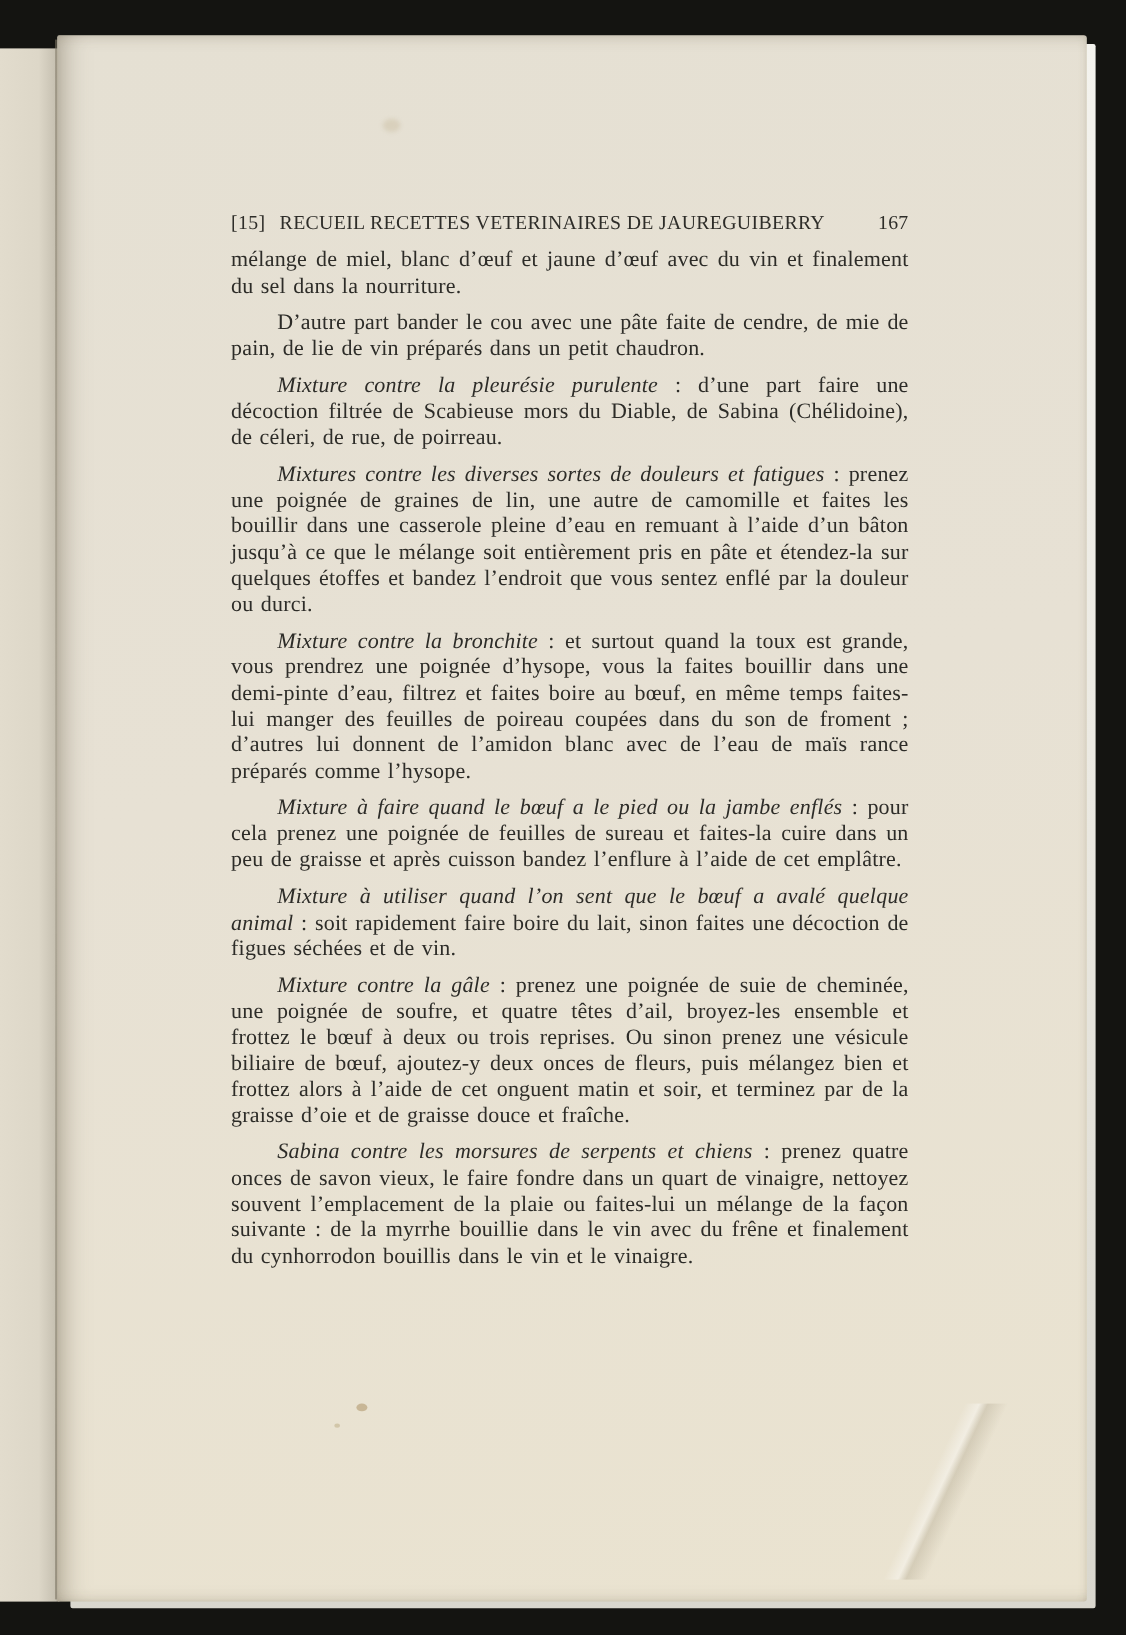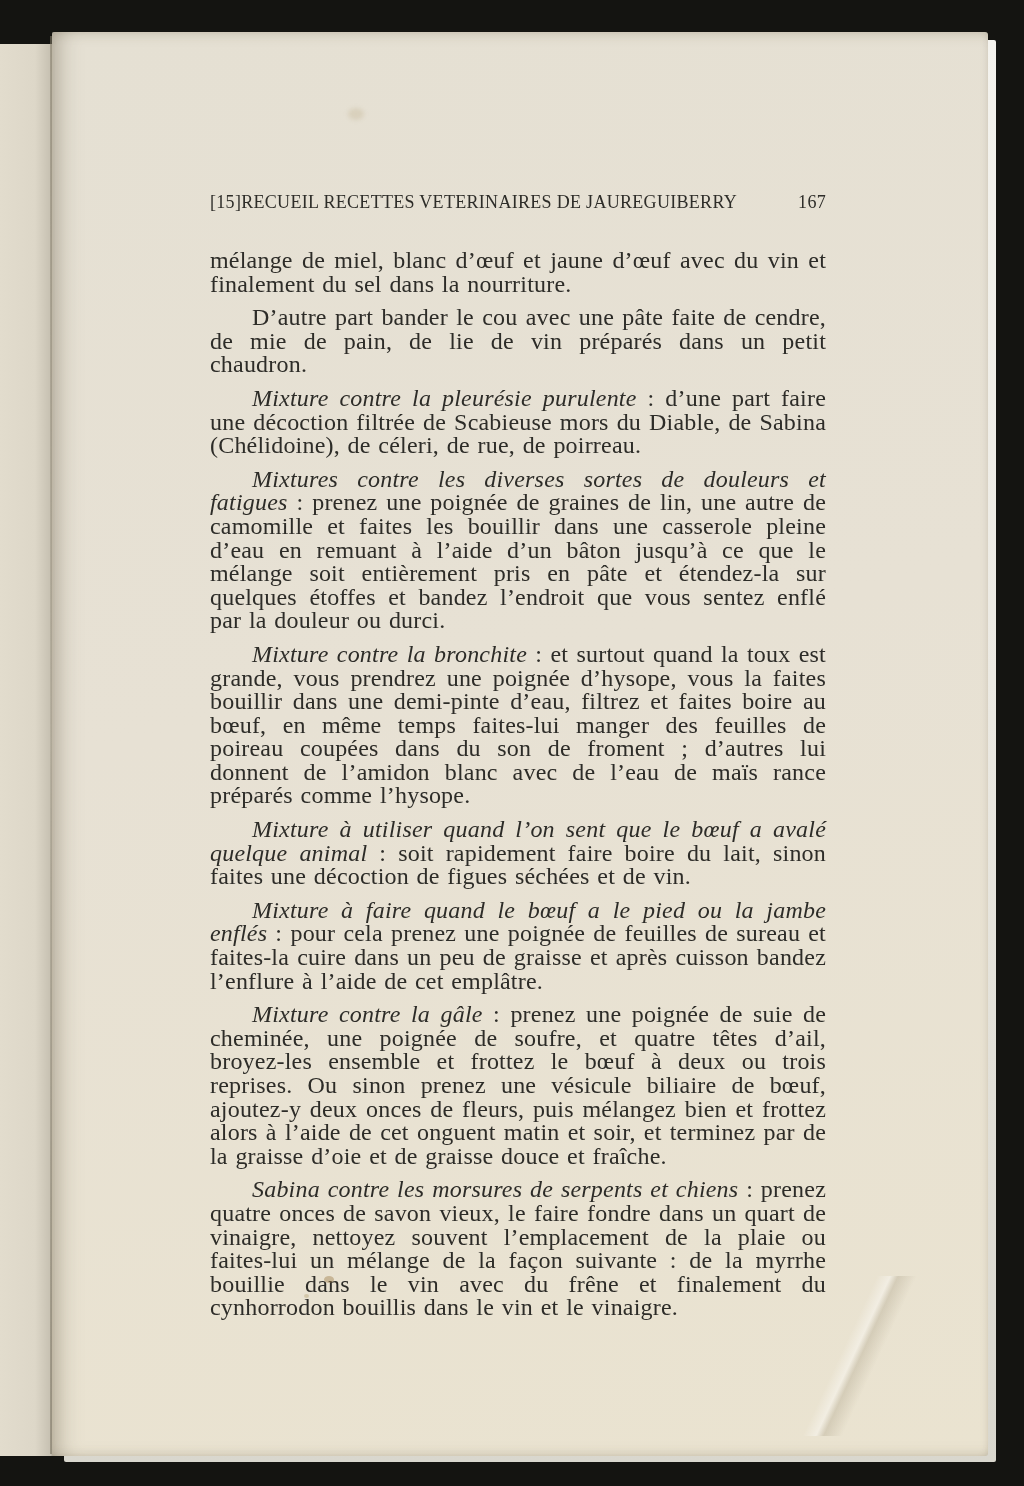--- a/index.html
+++ b/index.html
@@ -36,26 +36,26 @@
       inset -6px 0 10px -8px rgba(120,110,90,.30),
       inset 0 -8px 12px -10px rgba(120,110,90,.35);
   }
 
   .content { position:absolute; left:158px; right:162px; top:160px; }
 
   .header {
     display:flex; align-items:baseline;
     font-size:18px; color:#2e2d29; letter-spacing:.3px; white-space:nowrap;
   }
-  .header .title { flex:1 1 auto; }
+  .header .title { margin-left:13px; flex:1 1 auto; }
   .header .pageno { margin-left:auto; padding-left:12px; }
 
   .body {
-    margin-top:36px;
-    font-size:24px; line-height:23.6px;
+    margin-top:12px;
+    font-size:20px; line-height:23.6px;
     text-align:justify;
     color:#2d2c28;
     letter-spacing:.2px; word-spacing:1.5px;
   }
   .body p { margin:10px 0 0; text-indent:42px; }
   .body p.flush { margin-top:0; text-indent:0; }
   .body .lead { font-style:italic; }
 
   
   .fox-spot {
@@ -102,23 +102,23 @@
         <p class="flush"><span class="lead"></span><span>mélange de miel, blanc d’œuf et jaune d’œuf avec du vin et finalement du sel dans la nourriture.</span></p>
 
         <p><span class="lead"></span><span>D’autre part bander le cou avec une pâte faite de cendre, de mie de pain, de lie de vin préparés dans un petit chaudron.</span></p>
 
         <p><span class="lead">Mixture contre la pleurésie purulente</span><span> : d’une part faire une décoction filtrée de Scabieuse mors du Diable, de Sabina (Chélidoine), de céleri, de rue, de poirreau.</span></p>
 
         <p><span class="lead">Mixtures contre les diverses sortes de douleurs et fatigues</span><span> : prenez une poignée de graines de lin, une autre de camomille et faites les bouillir dans une casserole pleine d’eau en remuant à l’aide d’un bâton jusqu’à ce que le mélange soit entièrement pris en pâte et étendez-la sur quelques étoffes et bandez l’endroit que vous sentez enflé par la douleur ou durci.</span></p>
 
         <p><span class="lead">Mixture contre la bronchite</span><span> : et surtout quand la toux est grande, vous prendrez une poignée d’hysope, vous la faites bouillir dans une demi-pinte d’eau, filtrez et faites boire au bœuf, en même temps faites-lui manger des feuilles de poireau coupées dans du son de froment ; d’autres lui donnent de l’amidon blanc avec de l’eau de maïs rance préparés comme l’hysope.</span></p>
 
+        <p><span class="lead">Mixture à faire quand le bœuf a le pied ou la jambe enflés</span><span> : pour cela prenez une poignée de feuilles de sureau et faites-la cuire dans un peu de graisse et après cuisson bandez l’enflure à l’aide de cet emplâtre.</span></p>
+
         <p><span class="lead">Mixture à utiliser quand l’on sent que le bœuf a avalé quelque animal</span><span> : soit rapidement faire boire du lait, sinon faites une décoction de figues séchées et de vin.</span></p>
-
-        <p><span class="lead">Mixture à faire quand le bœuf a le pied ou la jambe enflés</span><span> : pour cela prenez une poignée de feuilles de sureau et faites-la cuire dans un peu de graisse et après cuisson bandez l’enflure à l’aide de cet emplâtre.</span></p>
 
         <p><span class="lead">Mixture contre la gâle</span><span> : prenez une poignée de suie de cheminée, une poignée de soufre, et quatre têtes d’ail, broyez-les ensemble et frottez le bœuf à deux ou trois reprises. Ou sinon prenez une vésicule biliaire de bœuf, ajoutez-y deux onces de fleurs, puis mélangez bien et frottez alors à l’aide de cet onguent matin et soir, et terminez par de la graisse d’oie et de graisse douce et fraîche.</span></p>
 
         <p><span class="lead">Sabina contre les morsures de serpents et chiens</span><span> : prenez quatre onces de savon vieux, le faire fondre dans un quart de vinaigre, nettoyez souvent l’emplacement de la plaie ou faites-lui un mélange de la façon suivante : de la myrrhe bouillie dans le vin avec du frêne et finalement du cynhorrodon bouillis dans le vin et le vinaigre.</span></p>
       </div>
 
     </div>
 
     <div class="fox-spot"></div>
     <div class="ink-speck"></div>

